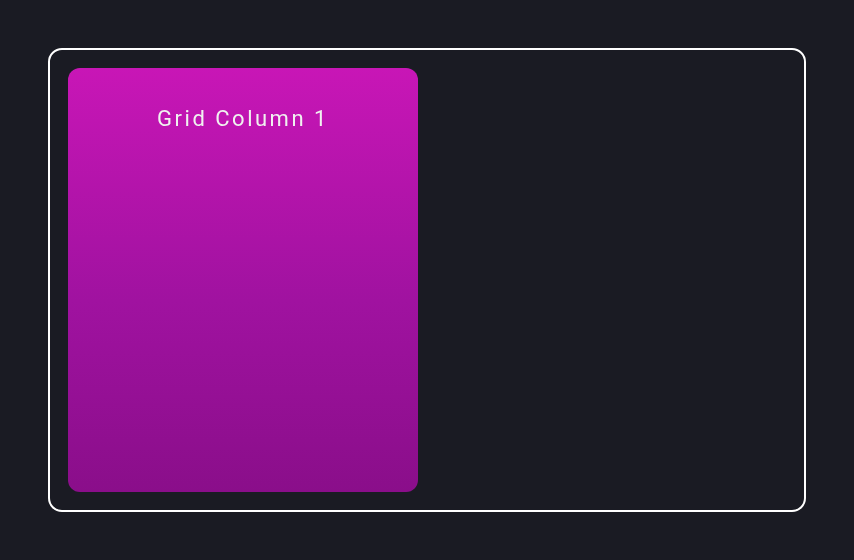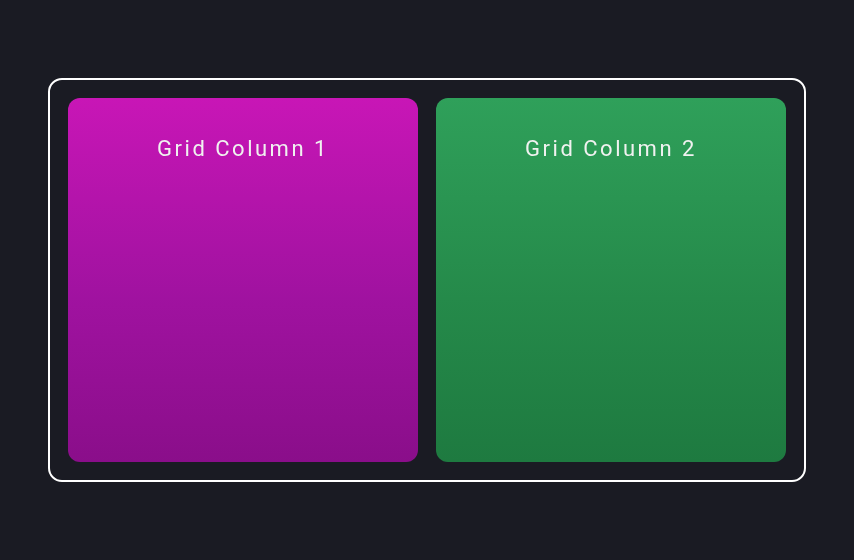--- a/index.html
+++ b/index.html
@@ -13,21 +13,21 @@
       height: 560px;
       background: #1a1b23;
       font-family: -apple-system, BlinkMacSystemFont, 'Segoe UI', Roboto, sans-serif;
       display: flex;
       align-items: center;
       justify-content: center;
     }
     
     .grid-container {
       width: 758px;
-      height: 404px;
+      height: 464px;
       border: 2px solid #ffffff;
       border-radius: 14px;
       padding: 18px;
       display: grid;
       grid-template-columns: 1fr 1fr;
       gap: 18px;
     }
     
     .grid-column {
       border-radius: 12px;
@@ -47,16 +47,13 @@
       background: linear-gradient(180deg, #2fa05a 0%, #258a4a 55%, #1e7a40 100%);
     }
   </style>
 </head>
 <body>
 
 <div class="grid-container">
   <div class="grid-column column-1">
     <span>Grid Column 1</span>
   </div>
-  <div class="grid-column column-2">
-    <span>Grid Column 2</span>
-  </div>
 </div>
 
 </body></html>

